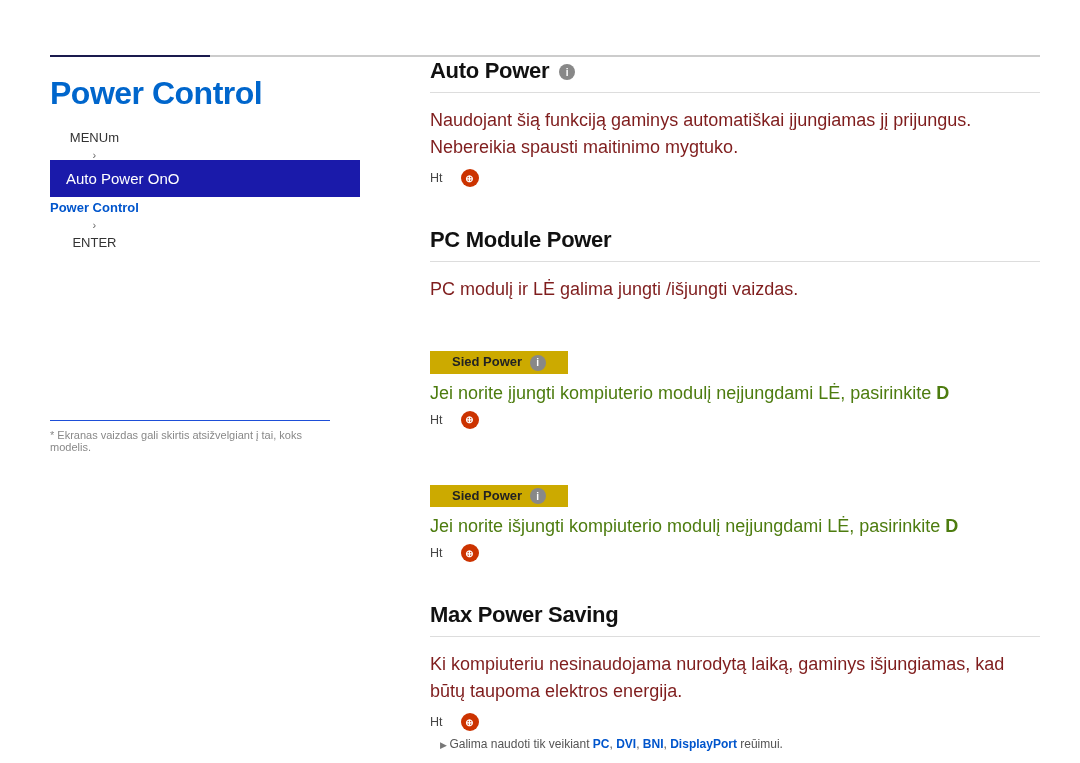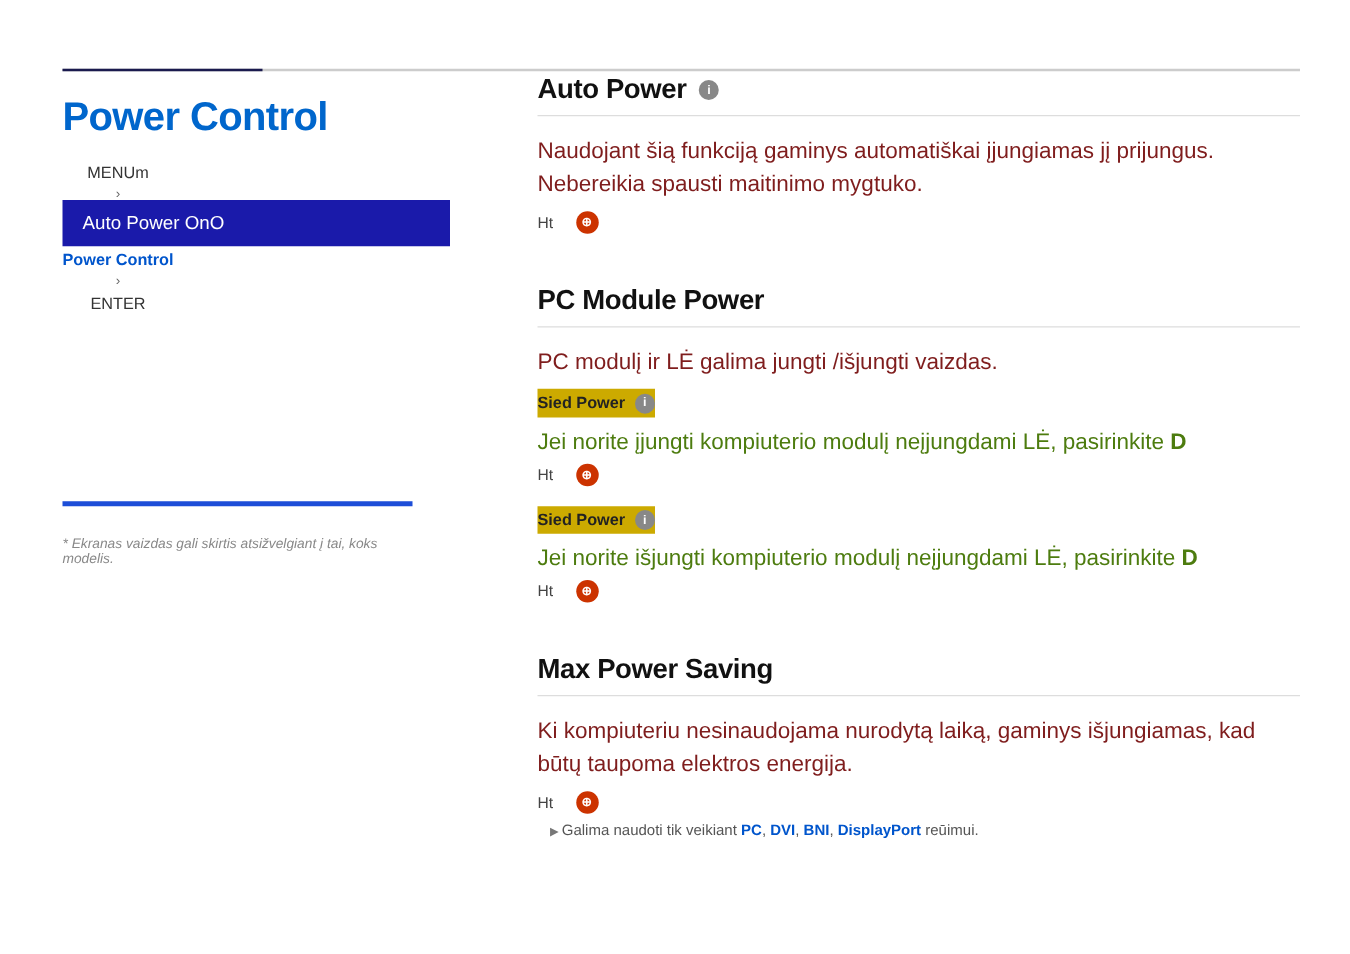--- a/index.html
+++ b/index.html
@@ -80,23 +80,22 @@
       font-size: 15px;
     }
 
     .footnote {
       position: absolute;
       bottom: 310px;
       left: 50px;
       width: 280px;
       font-size: 11px;
       color: #888;
-      border-top: 4px solid #1d4ed8;
-      padding-top: 24px;
-      font-style: italic;
+      border-top: 1px solid #1d4ed8;
+      padding-top: 8px;
     }
 
     
     .right-panel {
       position: absolute;
       top: 42px;
       left: 430px;
       right: 40px;
     }
 
@@ -145,22 +144,23 @@
       font-size: 10px;
       font-weight: bold;
     }
 
     .sub-section-label {
       display: inline-block;
       background: #ccaa00;
       color: #222;
       font-size: 13px;
       font-weight: bold;
-      padding: 3px 0;
+      padding: 3px 22px;
       margin-bottom: 6px;
+      margin-top: 40px;
     }
 
     .sub-section-desc {
       font-size: 18px;
       color: #4d7c0f;
       line-height: 1.5;
       margin-bottom: 4px;
     }
 
     .inline-bold {

